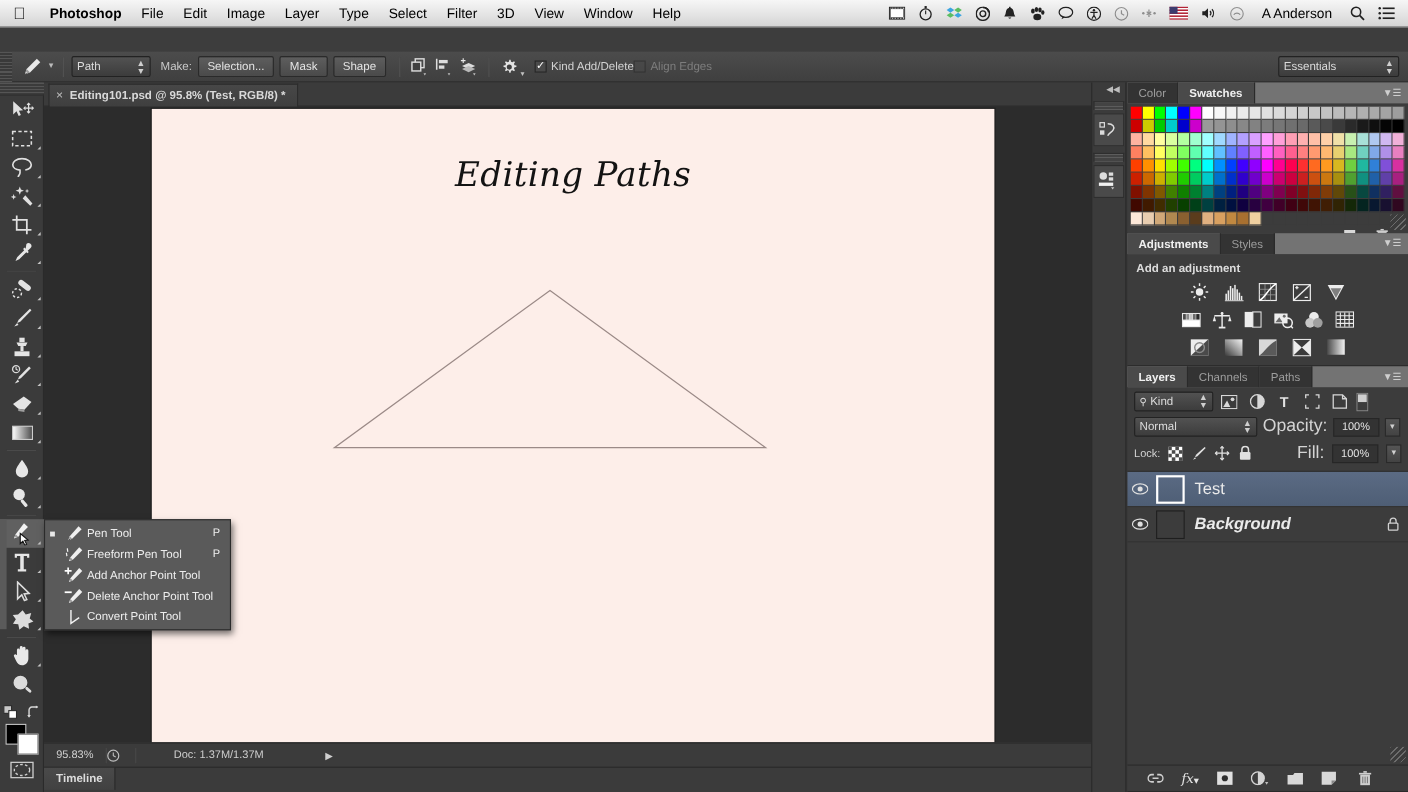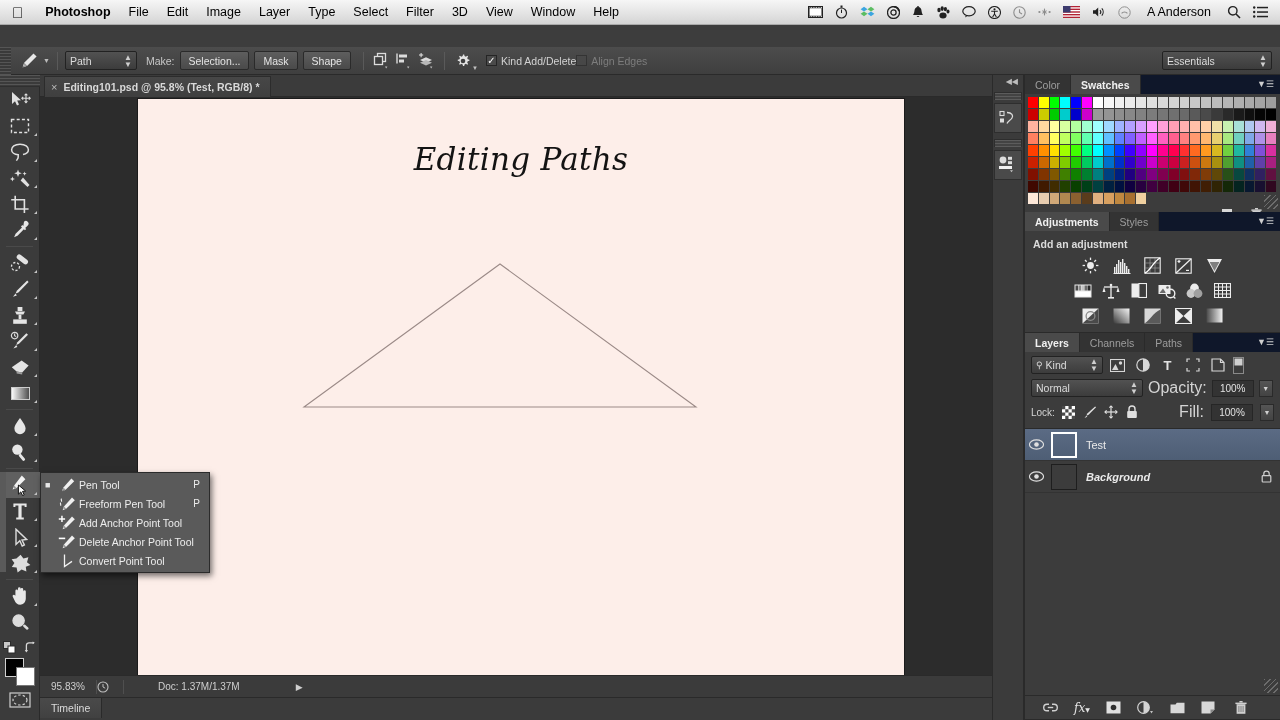--- a/index.html
+++ b/index.html
@@ -170,21 +170,21 @@
 
   .timelinebar {
     position: absolute; top: 697px; left: 40px; width: 984px; height: 23px;
     background: #3b3b3b; border-top: 1px solid #2a2a2a;
   }
   .tl-tab {
     position: absolute; left: 0; top: 0; height: 20px; padding: 0 11px;
     background: linear-gradient(to bottom,#4a4a4a,#414141);
     border-right: 1px solid #2a2a2a;
     display: flex; align-items: center; font-size: 10.5px; color: #dcdcdc;
-    font-weight: normal;
+    font-weight: bold;
   }
   .tl-menu { position: absolute; right: 10px; top: 4px; color: #c0c0c0; font-size: 9px; }
 
   
   .dockrail {
     position: absolute; top: 75px; right: 256px; width: 32px; height: 645px;
     background: #3b3b3b; border-left: 1px solid #2a2a2a; border-right: 1px solid #2a2a2a;
   }
   .rail-collapse { text-align: right; padding: 2px 5px 0 0; color: #bdbdbd; font-size: 8px; }
   .rail-btn {
@@ -196,21 +196,21 @@
     background: repeating-linear-gradient(to bottom,#5c5c5c 0 1px,#434343 1px 3px);
     border: 1px solid #2e2e2e; border-bottom: none; }
 
   .dock {
     position: absolute; top: 75px; right: 0; width: 256px; height: 645px;
     background: #444; border-left: 1px solid #2a2a2a;
   }
   .pnl { background: #3c3c3c; border-bottom: 1px solid #2a2a2a; position: relative; }
   .pnl-tabs {
     height: 19px; display: flex; align-items: stretch;
-    background: #0f172a; position: relative;
+    background: #737373; position: relative;
   }
   .ptab {
     padding: 0 10px; display: flex; align-items: center;
     font-size: 10.5px; color: #9d9d9d; background: #333;
     border-right: 1px solid #2a2a2a;
   }
   .ptab.on { background: #4a4a4a; color: #f0f0f0; font-weight: bold; }
   .pnl-menu { position: absolute; right: 6px; top: 4px; color: #cfcfcf; font-size: 9px; }
 
   
@@ -261,21 +261,21 @@
   .thumb.sel-th { border: 2px solid #fff; }
   .thumb-checker {
     width: 100%; height: 100%;
     background-image:
       linear-gradient(45deg,#cfcfe8 25%,transparent 25%,transparent 75%,#cfcfe8 75%),
       linear-gradient(45deg,#cfcfe8 25%,transparent 25%,transparent 75%,#cfcfe8 75%);
     background-size: 6px 6px; background-position: 0 0, 3px 3px;
     background-color: #fff;
   }
   .thumb-bg { width: 100%; height: 100%; background: #fdeee9; }
-  .lay-name { font-size: 11px; color: #eaeaea; margin-left: 9px; flex: 1; }
+  .lay-name { font-size: 15px; color: #eaeaea; margin-left: 9px; flex: 1; }
   .lay-name.italic { font-style: italic; font-weight: bold; }
   .lay-lock { color: #d0d0d0; font-size: 11px; padding-right: 4px; }
   .lay-foot {
     position: absolute; bottom: 0; left: 0; right: 0; height: 24px;
     background: #3c3c3c; border-top: 1px solid #2a2a2a;
     display: flex; align-items: center; gap: 16px; padding-left: 18px;
     color: #cfcfcf; font-size: 11px;
   }
   .resize-grip {
     position: absolute; right: 2px; bottom: 2px; width: 14px; height: 14px;

